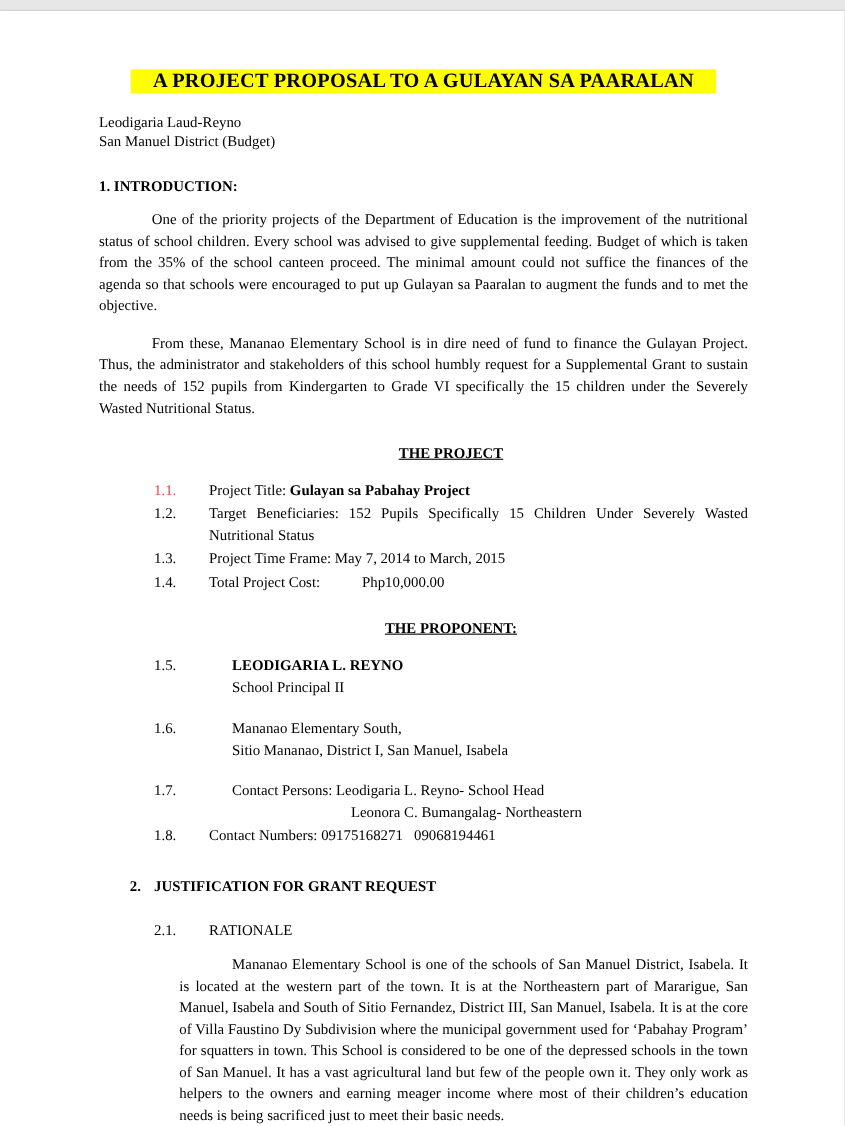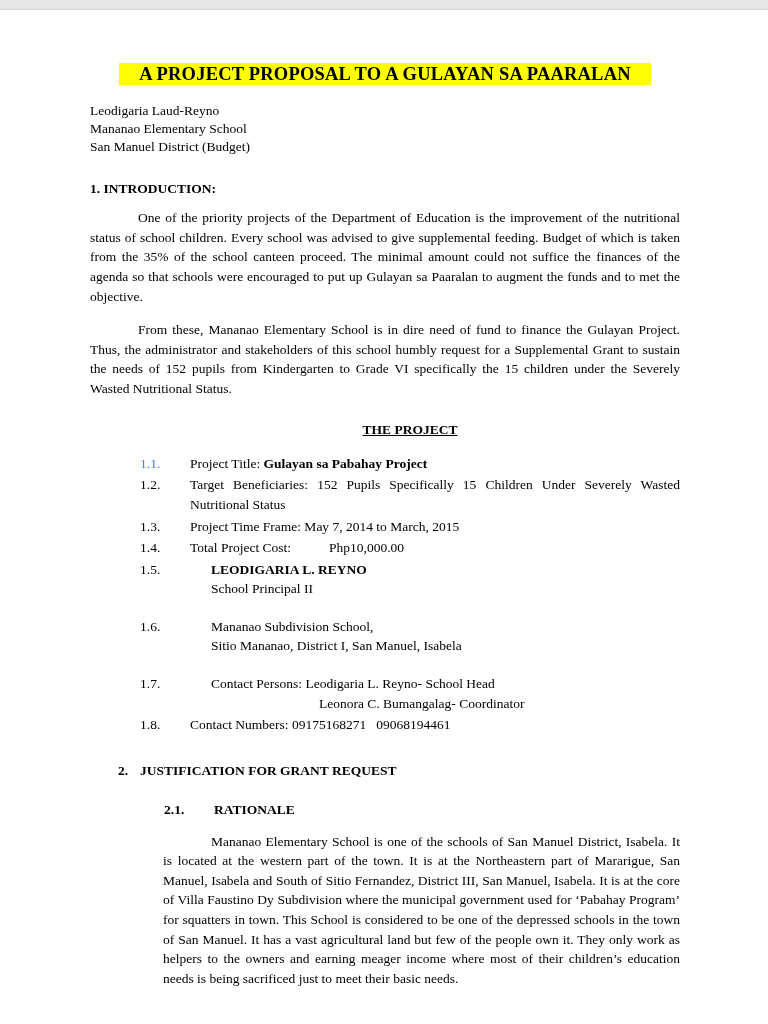--- a/index.html
+++ b/index.html
@@ -26,89 +26,91 @@
   .item { display:flex; margin-bottom:2px; }
   .item .num { flex:0 0 50px; width:50px; }
   .item .txt { flex:1 1 auto; text-align:justify; }
   .item .txt .line { display:block;margin-left:21px; }
   .sp { margin-top:18px; }
   .b { font-weight:bold; }
   .indent2 { padding-left:108px; }
   .value-gap { margin-left:38px; }
   .jheading { display:flex; font-weight:bold; margin:26px 0 0 28px; }
   .jheading .jnum { flex:0 0 22px; width:22px; }
-  .rheading { display:flex; font-weight:bold; margin:20px 0 12px 74px; }
+  .rheading { display:flex; font-weight:normal; margin:20px 0 12px 50px; }
   .rheading .rnum { flex:0 0 50px; width:50px; }
   .rationale p.body { margin-left:73px; }
 </style>
 </head>
 <body>
 
 <div class="canvas">
   <div class="page">
 
     <div class="title-wrap">
       <span class="title-hl" id="title-hl" style="background-color: rgb(255, 255, 0);">A PROJECT PROPOSAL TO A GULAYAN SA PAARALAN</span>
     </div>
 
     <div class="byline">
       <div>Leodigaria Laud-Reyno</div>
-      <div>Mananao Elementary School</div>
       <div>San Manuel District (Budget)</div>
     </div>
 
     <div class="sec-heading">1. INTRODUCTION:</div>
 
     <p class="body">One of the priority projects of the Department of Education is the improvement of the nutritional status of school children. Every school was advised to give supplemental feeding. Budget of which is taken from the 35% of the school canteen proceed. The minimal amount could not suffice the finances of the agenda so that schools were encouraged to put up Gulayan sa Paaralan to augment the funds and to met the objective.</p>
     <p class="body">From these, Mananao Elementary School is in dire need of fund to finance the Gulayan Project. Thus, the administrator and stakeholders of this school humbly request for a Supplemental Grant to sustain the needs of 152 pupils from Kindergarten to Grade VI specifically the 15 children under the Severely Wasted Nutritional Status.</p>
 
     <div class="sub-heading">
       <span class="ul">THE PROJECT</span>
     </div>
 
     <div class="list">
       <div class="item">
-        <span class="num" id="link-num" style="color: #3b82f6;">1.1.</span>
+        <span class="num" id="link-num" style="color: #ef4444;">1.1.</span>
         <span class="txt"><span>Project Title: </span><span class="b">Gulayan sa Pabahay Project</span></span>
       </div>
       <div class="item">
         <span class="num">1.2.</span>
         <span class="txt">Target Beneficiaries: 152 Pupils Specifically 15 Children Under Severely Wasted Nutritional Status</span>
       </div>
       <div class="item">
         <span class="num">1.3.</span>
         <span class="txt">Project Time Frame: May 7, 2014  to March, 2015</span>
       </div>
       <div class="item">
         <span class="num">1.4.</span>
         <span class="txt"><span>Total Project Cost:</span><span class="value-gap">Php10,000.00</span></span>
       </div>
     </div>
 
+    <div class="sub-heading">
+      <span class="ul">THE PROPONENT:</span>
+    </div>
 
     <div class="list">
       <div class="item">
         <span class="num">1.5.</span>
         <span class="txt">
           <span class="line b">LEODIGARIA L. REYNO</span>
           <span class="line">School Principal II</span>
         </span>
       </div>
       <div class="item sp">
         <span class="num">1.6.</span>
         <span class="txt">
-          <span class="line">Mananao Subdivision School,</span>
+          <span class="line">Mananao Elementary South,</span>
           <span class="line">Sitio Mananao, District I, San Manuel, Isabela</span>
         </span>
       </div>
       <div class="item sp">
         <span class="num">1.7.</span>
         <span class="txt">
           <span class="line">Contact Persons: Leodigaria L. Reyno- School Head</span>
-          <span class="line indent2">Leonora C. Bumangalag- Coordinator</span>
+          <span class="line indent2">Leonora C. Bumangalag- Northeastern</span>
         </span>
       </div>
       <div class="item">
         <span class="num">1.8.</span>
         <span class="txt">Contact Numbers:  09175168271&nbsp;&nbsp; 09068194461</span>
       </div>
     </div>
 
     <div class="jheading">
       <span class="jnum">2.</span>

